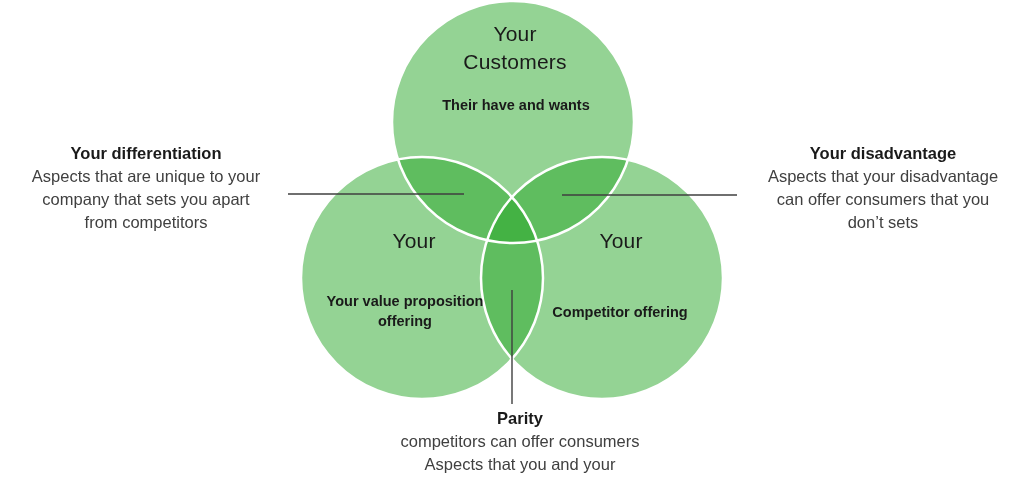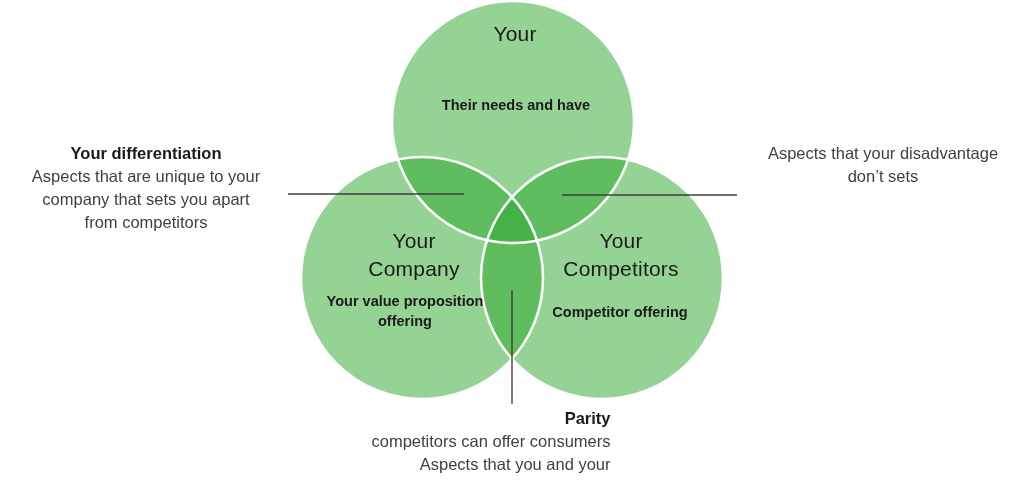--- a/index.html
+++ b/index.html
@@ -71,53 +71,54 @@
       <circle class="venn-outline" cx="602" cy="278" r="121" stroke="#ffffff"></circle>
     </g>
 
     <line class="leader" x1="288" y1="194" x2="464" y2="194" stroke="#3f3f3f"></line>
     <line class="leader" x1="562" y1="195" x2="737" y2="195" stroke="#3f3f3f"></line>
     <line class="leader" x1="512" y1="290" x2="512" y2="404" stroke="#3f3f3f"></line>
   </svg>
 
   <div class="txt circle-title" style="left:515px; top:20px;">
     <div>Your</div>
+    <div>Customers</div>
   </div>
   <div class="txt circle-sub" style="left:516px; top:95px;">
-    <div>Their needs and have</div>
+    <div>Their have and wants</div>
   </div>
 
   <div class="txt circle-title" style="left:414px; top:227px;">
     <div>Your</div>
-    <div>Company</div>
   </div>
   <div class="txt circle-sub" style="left:405px; top:291px;">
     <div>Your value proposition</div>
     <div>offering</div>
   </div>
 
   <div class="txt circle-title" style="left:621px; top:227px;">
     <div>Your</div>
-    <div>Competitors</div>
   </div>
   <div class="txt annotation" style="left:146px; top:142px;">
     <div class="heading">Your differentiation</div>
     <div>Aspects that are unique to your</div>
     <div>company that sets you apart</div>
     <div>from competitors</div>
   </div>
 
   <div class="txt circle-sub" style="left:620px; top:302px;">
     <div>Competitor offering</div>
   </div>
 
   <div class="txt annotation" style="left:883px; top:142px;">
+    <div class="heading">Your disadvantage</div>
     <div>Aspects that your disadvantage</div>
+    <div>can offer consumers that you</div>
     <div>don’t sets</div>
   </div>
 
-  <div class="txt annotation" style="left:491px; top:407px;text-align:right;">
+  <div class="txt annotation" style="left:520px; top:407px;">
     <div class="heading">Parity</div>
     <div>competitors can offer consumers</div>
     <div>Aspects that you and your</div>
   </div>
 
 </div>
 
 </body></html>

